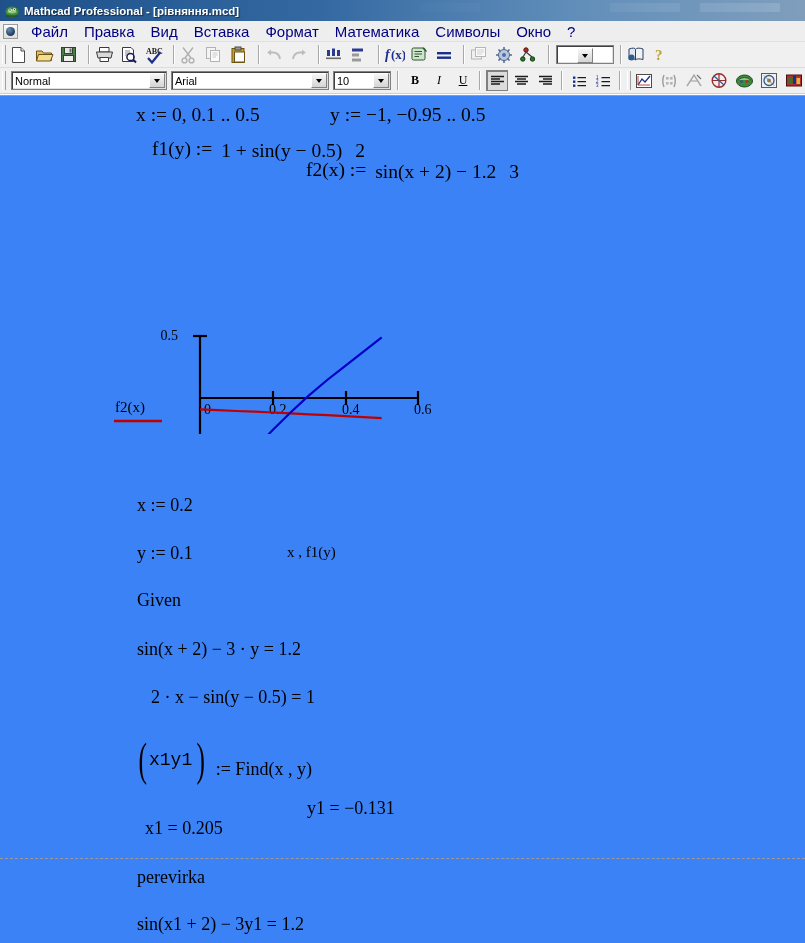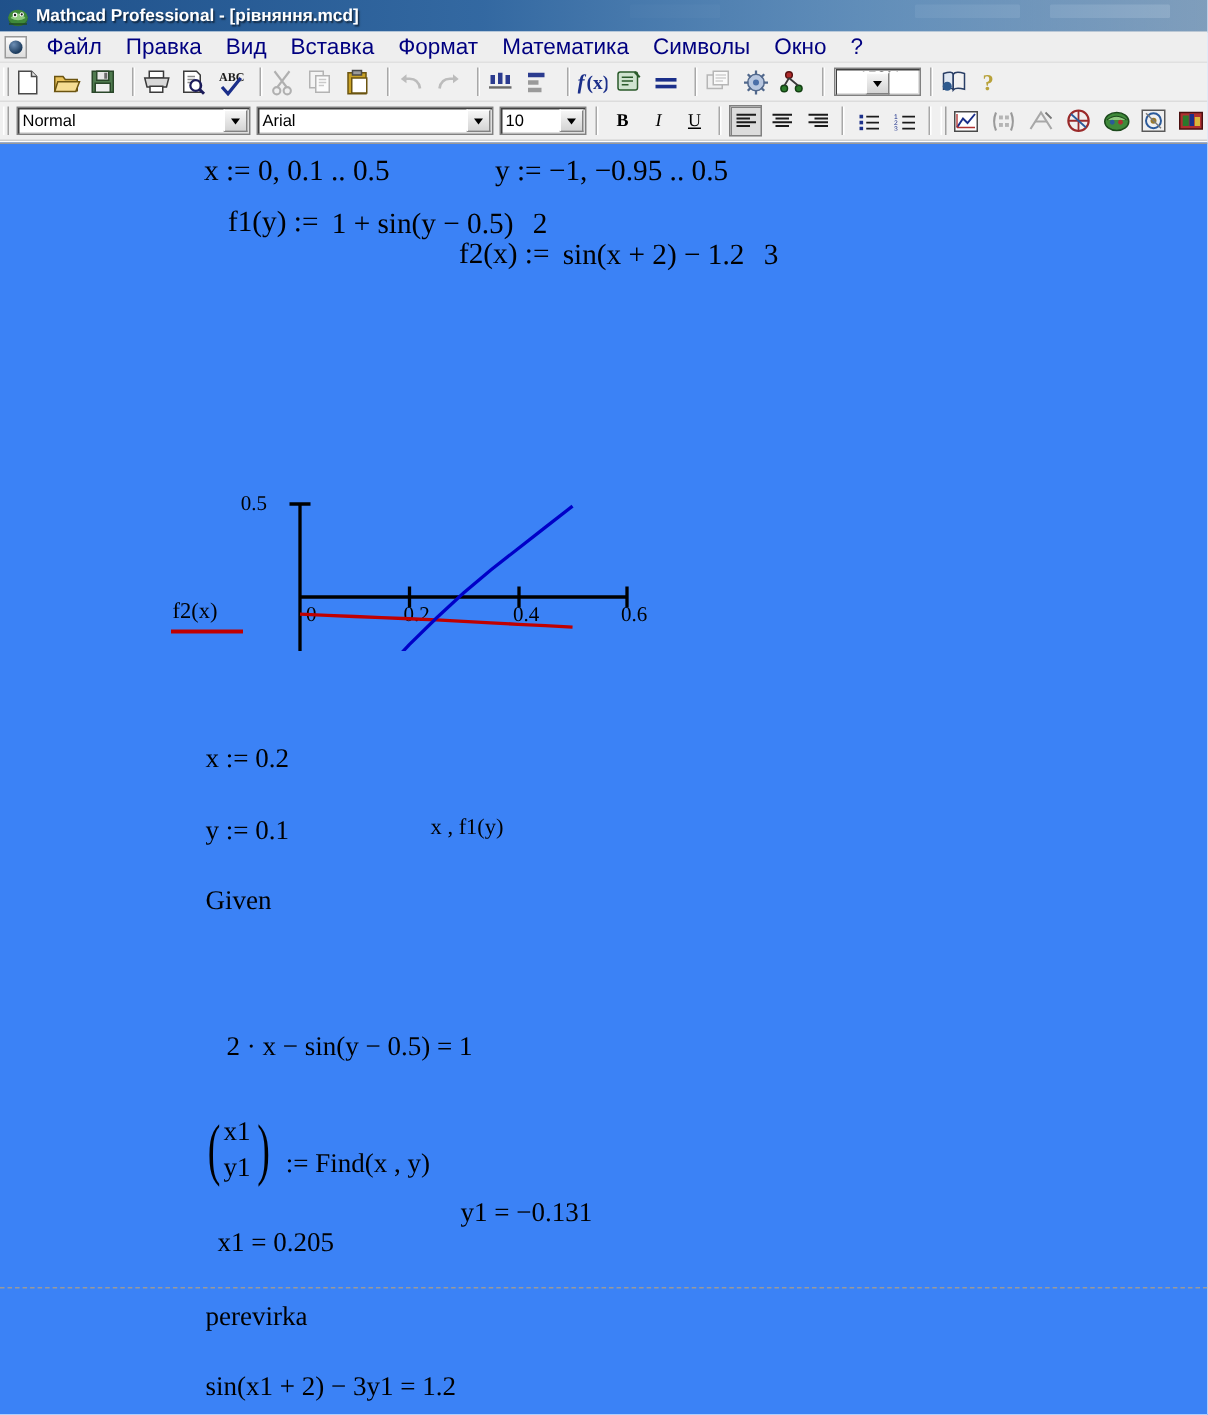--- a/index.html
+++ b/index.html
@@ -178,22 +178,22 @@
 
   
   .vecwrap { display: inline-flex; align-items: center; }
   .paren {
     display: inline-block; width: 11px;
     font-size: 46px; line-height: 0.78;
     font-family: "Liberation Serif", serif;
     transform: scaleX(0.55);
   }
   .veccol {
-    display: inline-flex; flex-direction: column;
-    align-items: center; padding: 0 2px;
+    display: inline-flex; flex-direction: row;
+    align-items: center; padding: 0 2px; font-family: Liberation Mono, monospace;
   }
   .veccol span { padding: 2px 0; }
 
   
   .pagebreak {
     position: absolute; left: 0; width: 805px; height: 0;
     border-top: 1px dashed #9a9a9a;
   }
 
   
@@ -633,20 +633,21 @@
         <line x1="9" y1="234" x2="57" y2="234" stroke="#0000c8" stroke-width="2.2"></line>
       </svg>
       <div class="axislabel" style="left:182px; top:320px;">x , f1(y)</div>
     </div>
 
     <div class="math m18" style="left:137px; top:399px;">x := 0.2</div>
     <div class="math m18" style="left:137px; top:447px;">y := 0.1</div>
 
     <div class="math m18" style="left:137px; top:494px;">Given</div>
 
+    <div class="math m18" style="left:137px; top:543px;">sin(x + 2) − 3 · y = 1.2</div>
     <div class="math m18" style="left:151px; top:591px;">2 · x − sin(y − 0.5) = 1</div>
 
     <div class="math m18" style="left:136px; top:646px;">
       <span class="vecwrap">
         <span class="paren">(</span>
         <span class="veccol">
           <span>x1</span>
           <span>y1</span>
         </span>
         <span class="paren">)</span>

